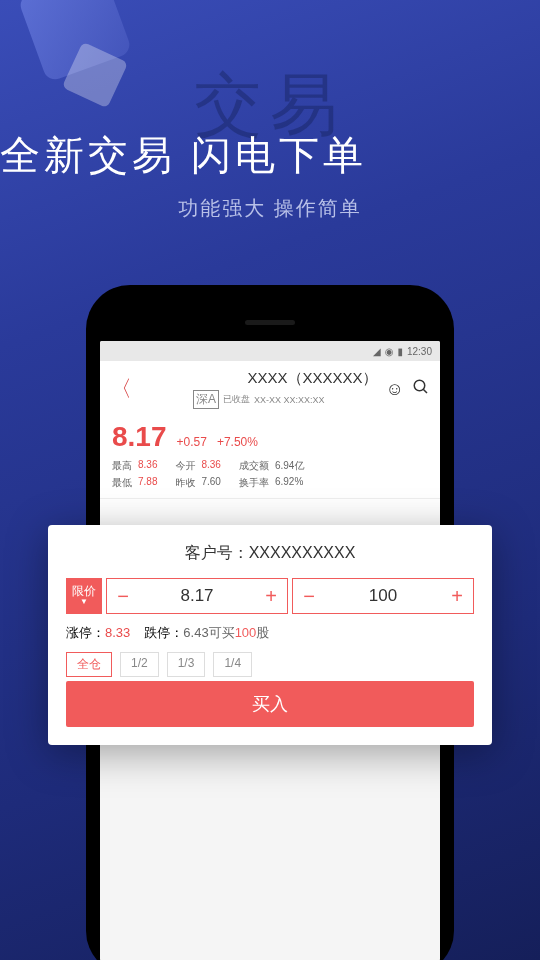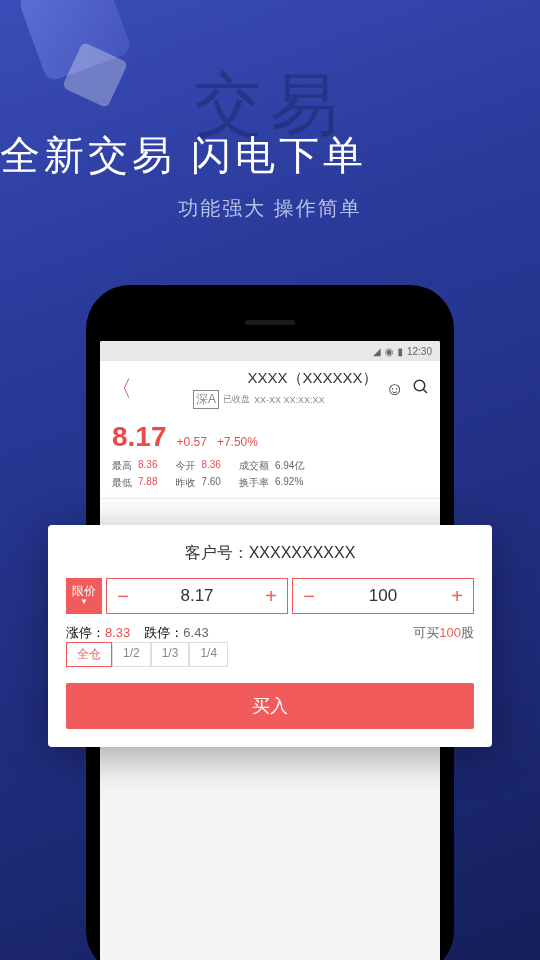--- a/index.html
+++ b/index.html
@@ -32,25 +32,25 @@
 .red{color:#e94b4b}
 .gray{color:#666}
 .order-card{position:absolute;top:525px;left:48px;width:444px;background:#fff;border-radius:4px;box-shadow:0 8px 40px rgba(0,0,0,0.35);padding:18px;z-index:10}
 .cust-row{text-align:center;font-size:16px;color:#333;margin-bottom:14px}
 .input-row{display:flex;gap:4px;margin-bottom:10px}
 .limit-badge{background:#f15b5b;color:#fff;font-size:12px;display:flex;flex-direction:column;align-items:center;justify-content:center;padding:2px 6px;line-height:1.1}
 .limit-badge-arrow{font-size:8px}
 .stepper{border:1px solid #f15b5b;display:flex;align-items:center;flex:1;height:36px}
 .step-btn{width:32px;text-align:center;color:#f15b5b;font-size:20px;cursor:pointer;user-select:none}
 .step-val{flex:1;text-align:center;font-size:17px;color:#333}
-.limit-row{display:flex;justify-content:space-between;font-size:13px;}
+.limit-row{display:flex;font-size:13px;margin-bottom:10px}
 .limit-left{display:flex;gap:14px}
 .avail{color:#666}
 .avail-n{color:#f15b5b}
-.pos-row{display:flex;margin-bottom:16px}
+.pos-row{display:flex;gap:8px;margin-bottom:4px}
 .pos-btn{border:1px solid #ddd;padding:3px 10px;font-size:12px;color:#888;cursor:pointer}
 .pos-btn.active{border-color:#f15b5b;color:#f15b5b}
 .buy-btn{background:#f15b5b;color:#fff;text-align:center;padding:11px;font-size:18px;border-radius:2px;cursor:pointer}
 .chart-area{background:#fff;padding:6px 10px;font-size:9px;color:#888;height:110px;position:relative;border-bottom:1px solid #eee}
 .chart-line{position:absolute;top:40px;left:30px;right:100px;height:40px;border-bottom:1px dashed #ccc}
 .chart-pct{position:absolute;right:100px;top:62px;color:#2a9d5c;font-size:9px}
 .chart-lbl{position:absolute;bottom:4px;font-size:9px;color:#888}
 .vol-area{background:#fff;padding:4px 10px;font-size:9px;color:#666;height:90px;position:relative}
 .vol-bars{position:absolute;bottom:6px;left:18px;right:110px;height:50px;display:flex;align-items:flex-end;gap:3px}
 .vbar{width:4px;background:#e94b4b}

